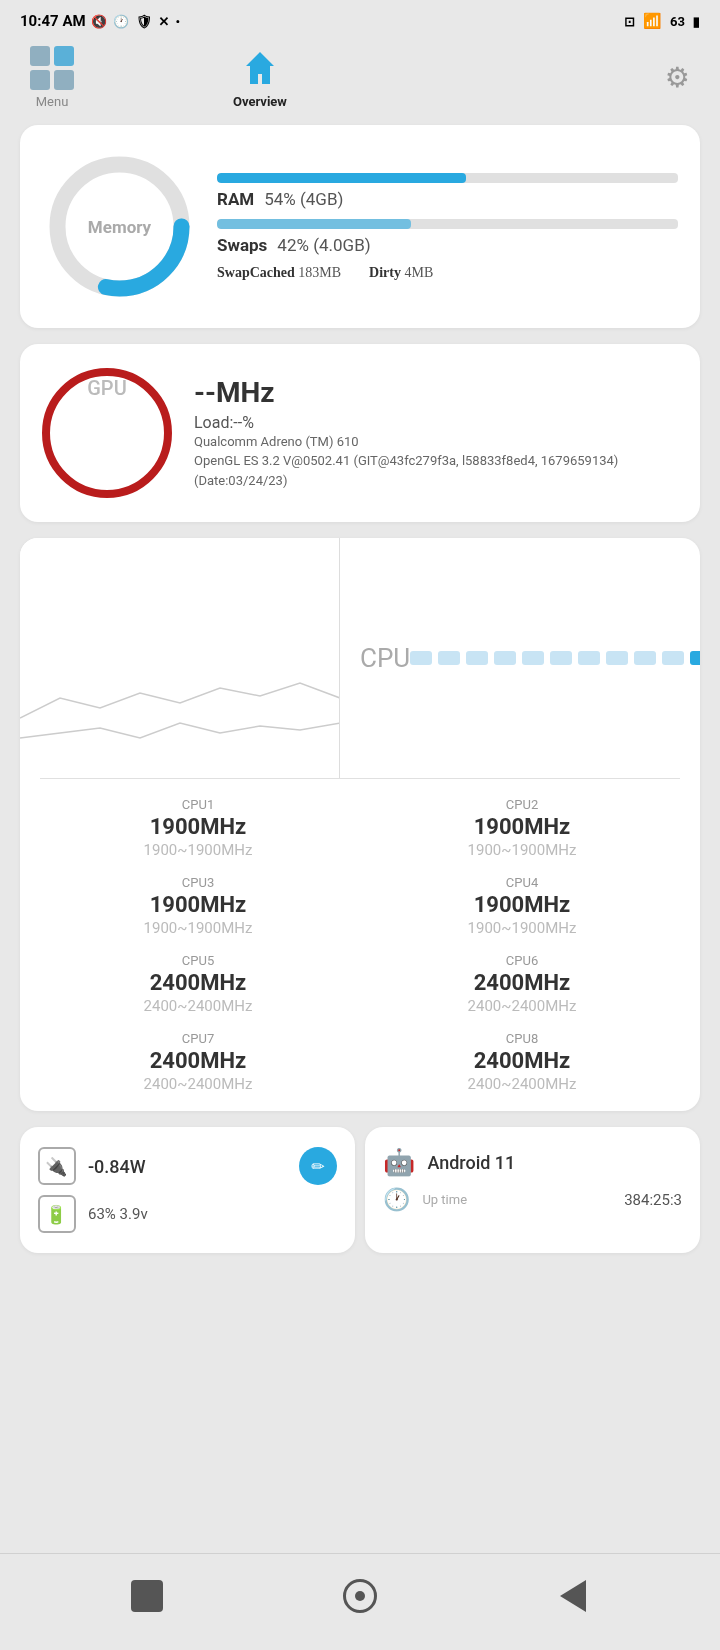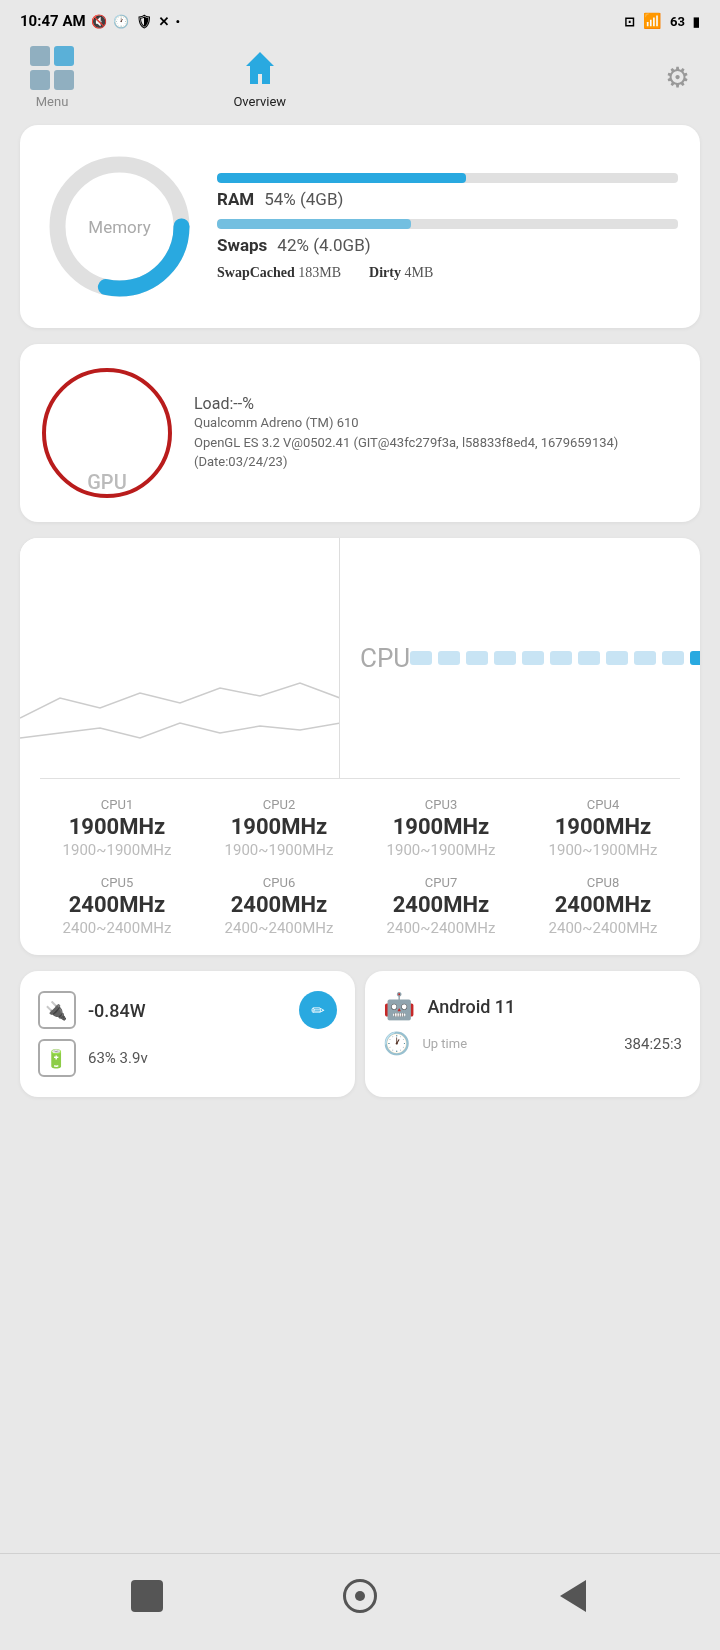--- a/index.html
+++ b/index.html
@@ -56,21 +56,21 @@
     .menu-sq2 { background: #5ab0d8; }
     .menu-sq3 { background: #90afc0; }
     .menu-sq4 { background: #90afc0; }
     .nav-label {
       font-size: 13px;
       color: #888;
     }
     .nav-label-active {
       font-size: 13px;
       color: #222;
-      font-weight: 400;
+      font-weight: 700;
     }
     .nav-home-icon {
       width: 44px;
       height: 44px;
       display: flex;
       align-items: center;
       justify-content: center;
     }
     .home-svg { fill: #29a9e0; }
     .gear-icon {
@@ -100,21 +100,21 @@
       height: 155px;
       flex-shrink: 0;
     }
     .donut-label {
       position: absolute;
       top: 50%;
       left: 50%;
       transform: translate(-50%, -50%);
       font-size: 17px;
       color: #aaa;
-      font-weight: 400;
+      font-weight: 700;
     }
     .memory-info { flex: 1; }
     .prog-bar-wrap { margin-bottom: 6px; }
     .prog-bar-bg {
       background: #e0e0e0;
       border-radius: 4px;
       height: 10px;
       overflow: hidden;
       margin-bottom: 4px;
     }
@@ -143,23 +143,23 @@
     
     .gpu-card {
       display: flex;
       align-items: center;
       gap: 22px;
     }
     .circle-icon {
       width: 130px;
       height: 130px;
       border-radius: 50%;
-      border: 4px solid #b91c1c;
-      display: flex;
-      align-items: flex-end;
+      border: 8px solid #b91c1c;
+      display: flex;
+      align-items: flex-start;
       justify-content: center;
       flex-shrink: 0;
     }
     .circle-icon-label {
       font-size: 20px;
       color: #bbb;
       font-weight: 500;
     }
     .gpu-info { flex: 1; }
     .gpu-mhz { font-size: 28px; font-weight: 700; color: #333; margin-bottom: 4px; }
@@ -209,21 +209,21 @@
     .cpu-cores { font-size: 26px; font-weight: 700; color: #333; margin-left: 20px; }
     .cpu-pct { font-size: 17px; color: #aaa; }
 
     .cpu-divider {
       border: none;
       border-top: 1px solid #e0e0e0;
       margin: 0 20px;
     }
     .cpu-grid {
       display: grid;
-      grid-template-columns: 1fr 1fr 1fr 1fr;
+      grid-template-columns: 1fr 1fr;
       padding: 18px 16px;
       gap: 16px 0;
     }
     .cpu-cell {
       display: flex;
       flex-direction: column;
       align-items: center;
       gap: 2px;
     }
     .cpu-cell-label { font-size: 13px; color: #999; }
@@ -431,20 +431,21 @@
       </div>
     </div>
   </div>
 </div>
 
 <div class="card gpu-card">
   <div class="circle-icon">
     <span class="circle-icon-label">GPU</span>
   </div>
   <div class="gpu-info">
+    <div class="gpu-mhz">--MHz</div>
     <div class="gpu-load">Load:--%</div>
     <div class="gpu-desc">Qualcomm Adreno (TM) 610<br>OpenGL ES 3.2 V@0502.41 (GIT@43fc279f3a, l58833f8ed4, 1679659134) (Date:03/24/23)</div>
   </div>
 </div>
 
 <div class="card cpu-card">
   <div class="cpu-top">
     <div class="cpu-graph-area">
       <svg width="320" height="240" style="position:absolute;bottom:0;left:0;">
         <polyline points="0,180 40,160 80,170 120,155 160,165 200,150 240,158 280,145 320,160" fill="none" stroke="#ccc" stroke-width="1.5"></polyline>

